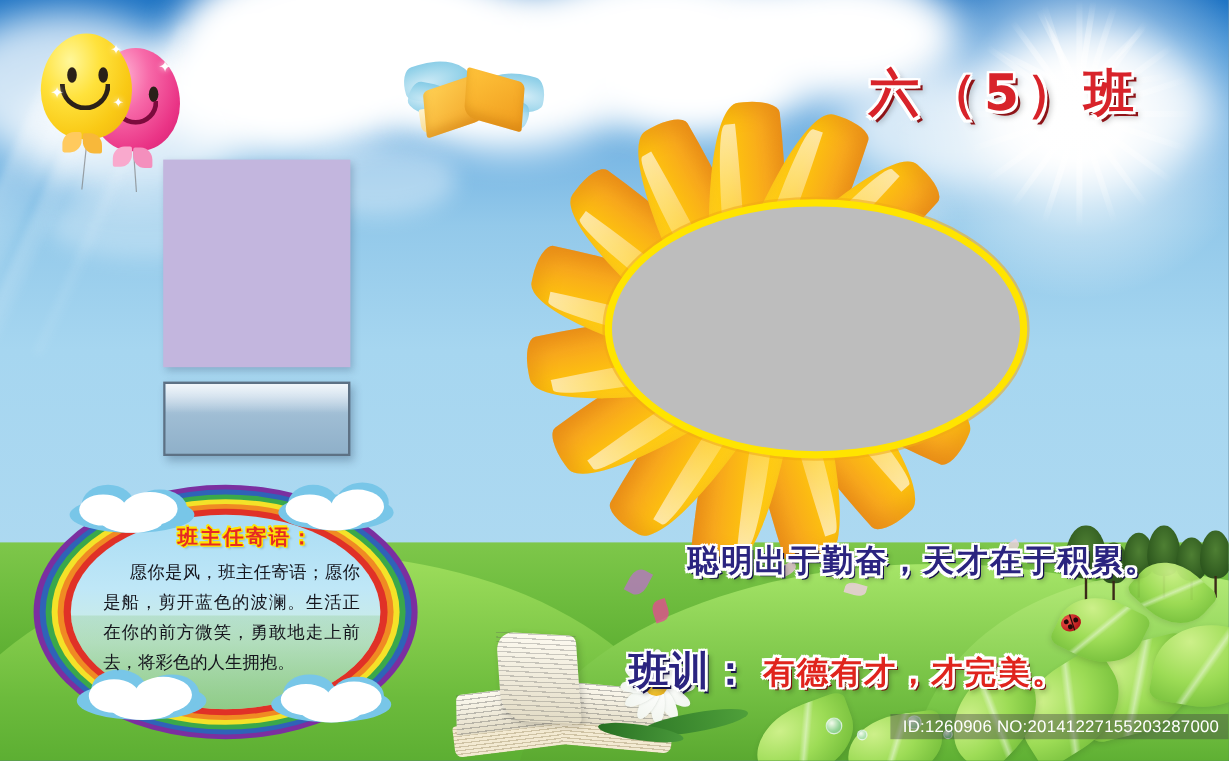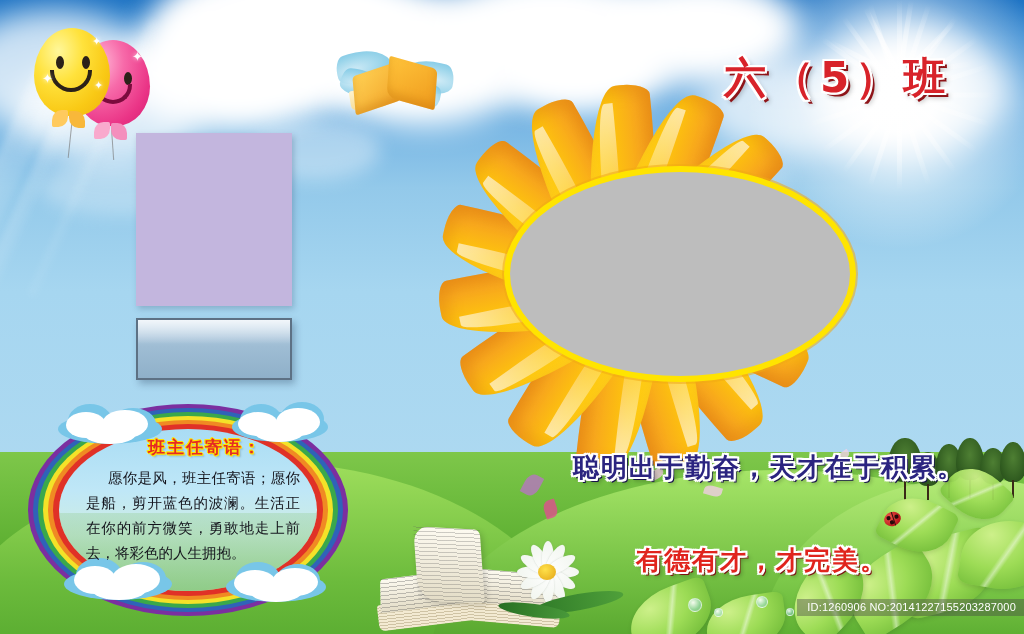--- a/index.html
+++ b/index.html
@@ -284,21 +284,21 @@
   #wm-url{
     margin-left:10px; font-size:22px; font-style:italic; font-weight:bold;
     color:rgba(255,255,255,.95); text-shadow:0 1px 3px rgba(0,0,0,.5);
     font-family:"Liberation Sans", sans-serif;
   }
   #idbar{
     position:absolute; right:0; bottom:18px;
     background:rgba(70,70,70,.42);
     padding:2px 8px 3px 10px;
     font-family:"Liberation Sans", sans-serif;
-    font-size:11px; color:#fff; letter-spacing:.2px; white-space:nowrap;
+    font-size:14px; color:#fff; letter-spacing:.2px; white-space:nowrap;
   }
 </style>
 </head>
 <body>
 
 <div id="poster">
 
   <div class="sky"></div>
 
   <div class="cloud soft" style="left:150px;top:-40px;width:260px;height:150px;"></div>
@@ -575,20 +575,21 @@
     <div class="dp" style="transform:rotate(240deg);"></div>
     <div class="dp" style="transform:rotate(270deg);"></div>
     <div class="dp" style="transform:rotate(300deg);"></div>
     <div class="dp" style="transform:rotate(330deg);"></div>
     <div class="dcore"></div>
   </div>
   <div class="fern" style="left:534px;top:594px;width:90px;height:16px;transform:rotate(-10deg);background:linear-gradient(to right,#2f7a28,#4fa03a);"></div>
   <div class="fern" style="left:498px;top:604px;width:72px;height:13px;transform:rotate(8deg);background:linear-gradient(to right,#276f22,#49993a);"></div>
 
   <div class="bigline blue-out" id="motto-text">聪明出于勤奋，天才在于积累。</div>
+  <div class="bigline blue-out" id="creed-label">班训：</div>
   <div class="bigline red-out" id="creed-text">有德有才，才完美。</div>
 
   <div id="ph-photo"></div>
   <div id="ph-name">
     <div class="gloss"></div>
   </div>
 
   <div id="idbar">ID:1260906 NO:20141227155203287000</div>
 
 </div>

